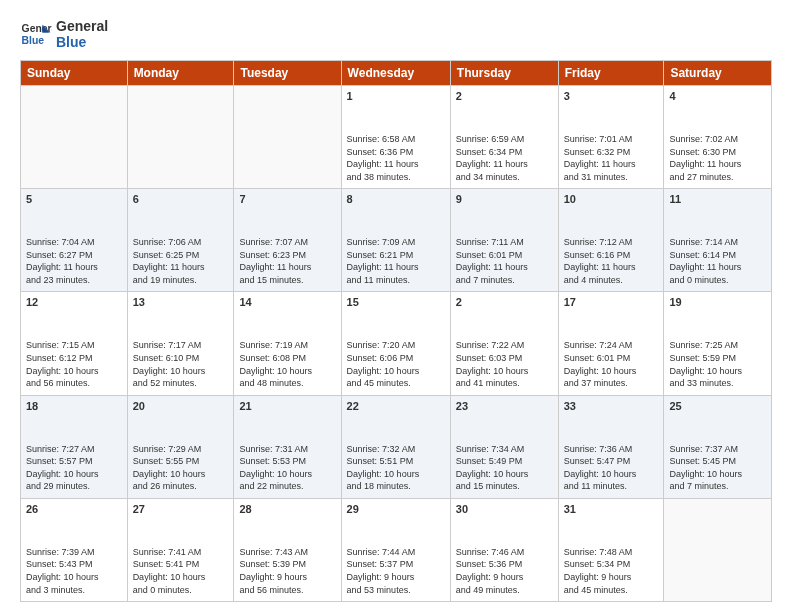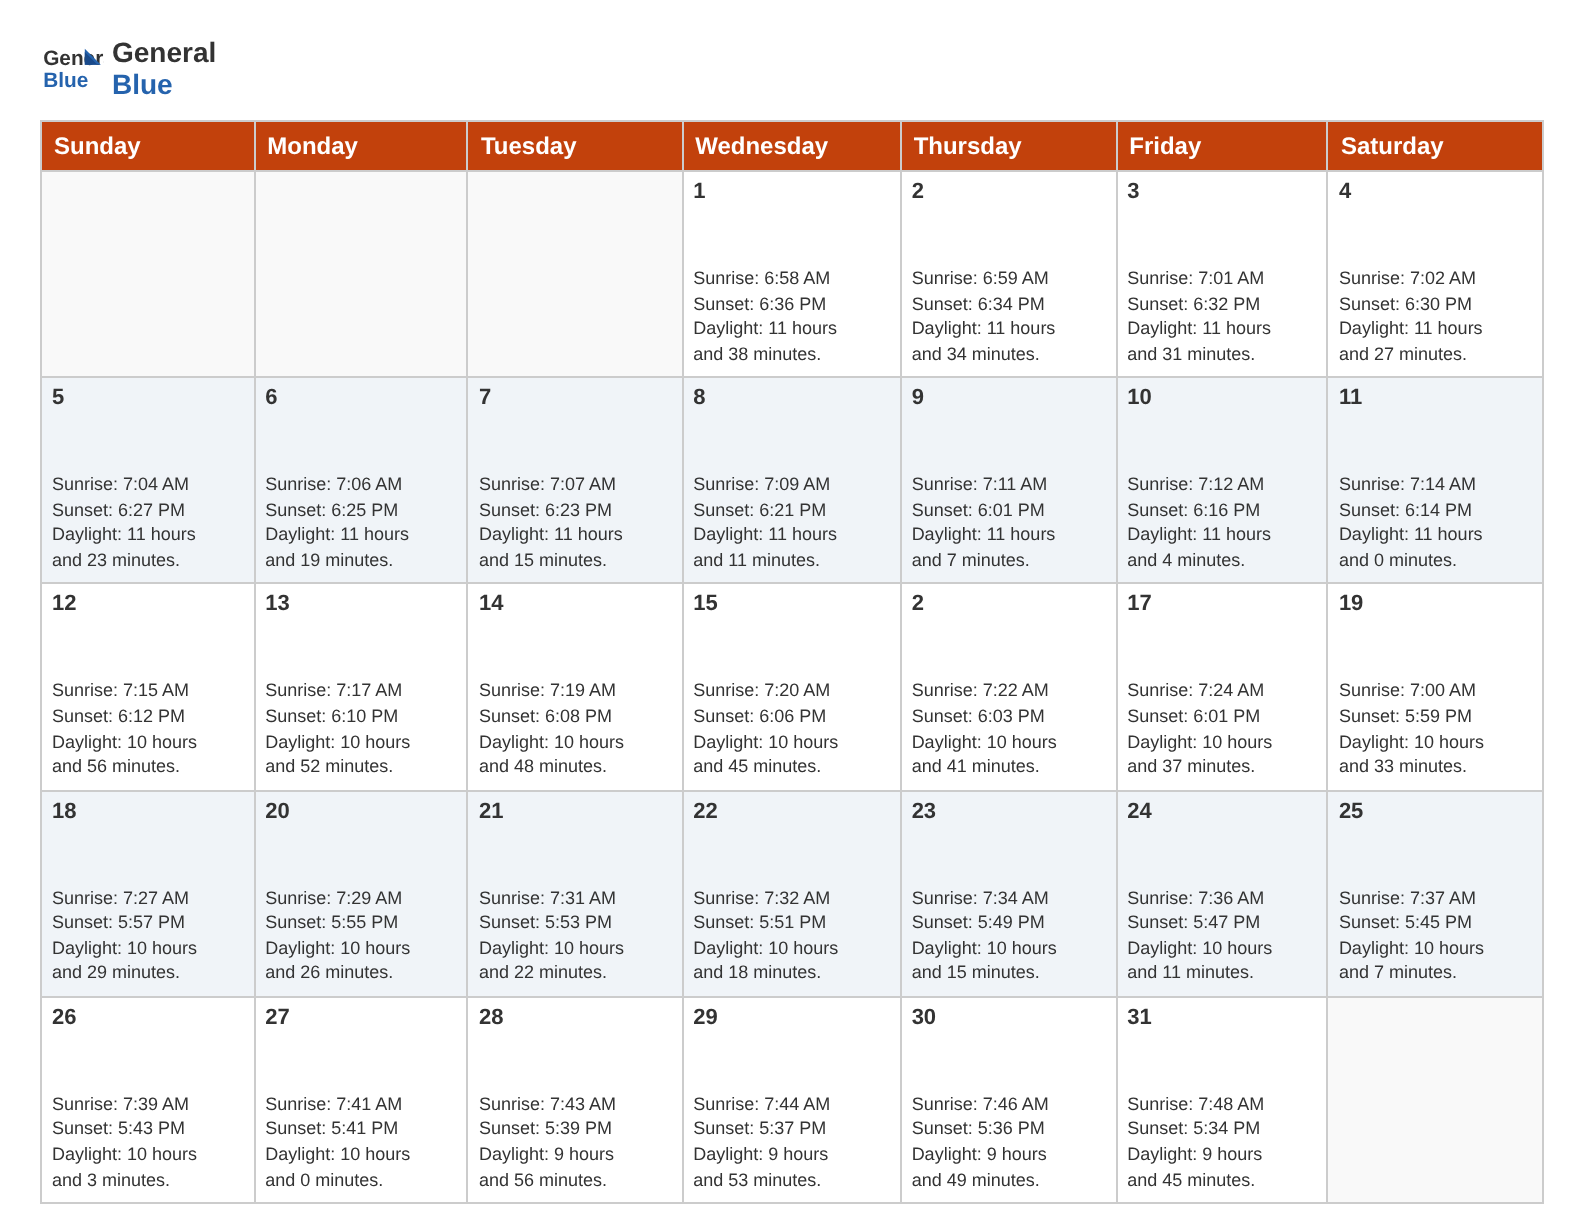--- a/index.html
+++ b/index.html
@@ -247,21 +247,21 @@
           </td>
           <td>
             <span class="day-number">17</span>
             <div class="day-info" style="white-space: pre-line;">Sunrise: 7:24 AM
 Sunset: 6:01 PM
 Daylight: 10 hours
 and 37 minutes.</div>
           </td>
           <td>
             <span class="day-number">19</span>
-            <div class="day-info" style="white-space: pre-line;">Sunrise: 7:00 AM
+            <div class="day-info" style="white-space: pre-line;">Sunrise: 7:25 AM
 Sunset: 5:59 PM
 Daylight: 10 hours
 and 33 minutes.</div>
           </td>
         </tr>
         <tr>
           <td>
             <span class="day-number">18</span>
             <div class="day-info" style="white-space: pre-line;">Sunrise: 7:27 AM
 Sunset: 5:57 PM
@@ -290,21 +290,21 @@
 and 18 minutes.</div>
           </td>
           <td>
             <span class="day-number">23</span>
             <div class="day-info" style="white-space: pre-line;">Sunrise: 7:34 AM
 Sunset: 5:49 PM
 Daylight: 10 hours
 and 15 minutes.</div>
           </td>
           <td>
-            <span class="day-number">24</span>
+            <span class="day-number">33</span>
             <div class="day-info" style="white-space: pre-line;">Sunrise: 7:36 AM
 Sunset: 5:47 PM
 Daylight: 10 hours
 and 11 minutes.</div>
           </td>
           <td>
             <span class="day-number">25</span>
             <div class="day-info" style="white-space: pre-line;">Sunrise: 7:37 AM
 Sunset: 5:45 PM
 Daylight: 10 hours

